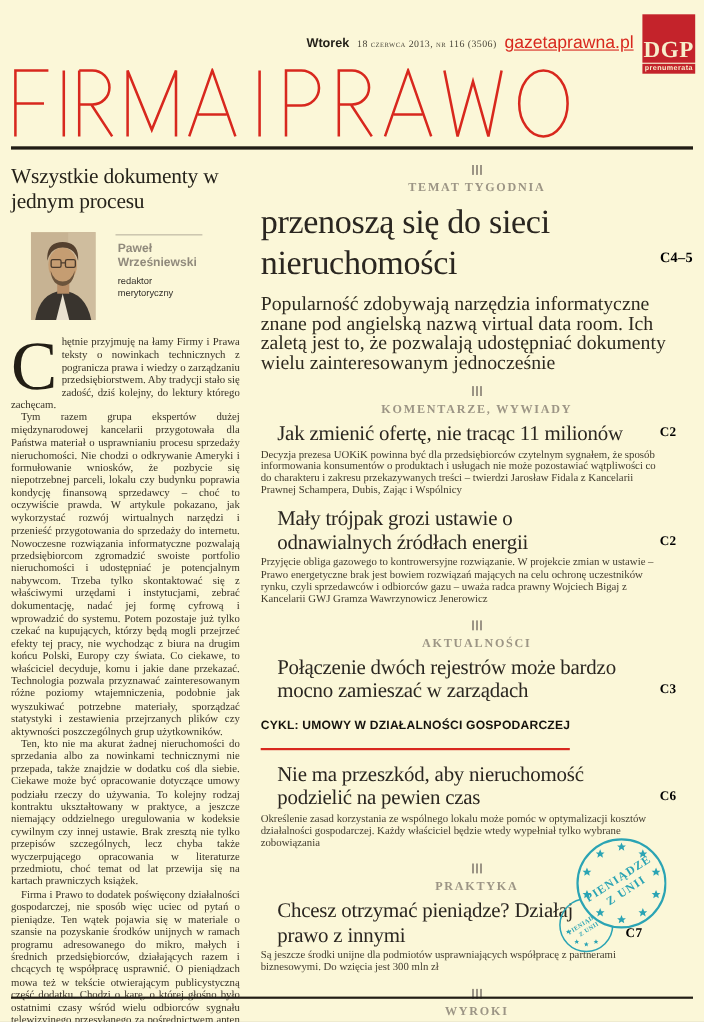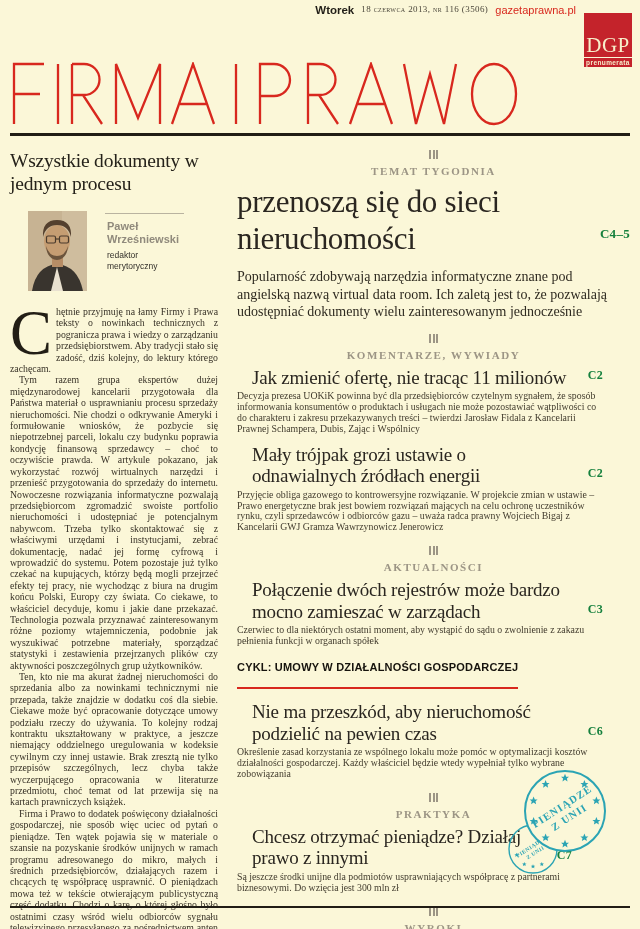--- a/index.html
+++ b/index.html
@@ -6,26 +6,26 @@
     --bg:#fbf7d8; --red:#d8281e; --logo_red:#c4232b; --teal:#2ba4b4;
     --ink:#2a2620; --label:#9c9585; --rule:#211d15;
   }
   html,body{margin:0;padding:0;background:#888;}
   .page{
     position:relative;width:640px;height:929px;margin:0 auto;
     background:var(--bg);overflow:hidden;
     font-family:"Liberation Serif","DejaVu Serif",serif;color:var(--ink);
   }
   
-  .dateline{position:absolute;top:4px;right:64px;display:flex;align-items:flex-start;gap:7px;white-space:nowrap;}
+  .dateline{position:absolute;top:31px;right:64px;display:flex;align-items:center;gap:7px;white-space:nowrap;}
   .weekday{font-family:"Liberation Sans",sans-serif;font-weight:700;font-size:11.5px;color:#221f18;}
   .issue{font-size:9px;letter-spacing:.4px;color:#4a463a;font-variant:small-caps;}
-  .site{font-family:"Liberation Sans",sans-serif;font-size:11px;color:var(--red);}
+  .site{font-family:"Liberation Sans",sans-serif;font-size:16px;color:var(--red);text-decoration:underline;}
   .logo{position:absolute;top:13px;right:8px;width:48px;text-align:center;}
-  .logo-box{width:48px;height:44px;background:var(--logo_red);display:flex;align-items:flex-end;justify-content:center;}
+  .logo-box{width:48px;height:44px;background:var(--logo_red);display:flex;align-items:flex-end;justify-content:center;font-weight:bold;}
   .logo-box span{color:#f7eecb;font-size:21px;line-height:23px;letter-spacing:.5px;font-family:"Liberation Serif",serif;}
   .logo-sub{margin-top:1px;background:var(--logo_red);color:#f7eecb;font-family:"Liberation Sans",sans-serif;
     font-weight:700;font-size:6.5px;line-height:9px;letter-spacing:.4px;}
   .masthead{position:absolute;left:12px;top:62px;width:520px;height:66px;}
   .masthead svg{display:block;}
   .masthead-rule{position:absolute;left:10px;right:10px;top:133px;height:3px;background:var(--rule);}
   
   .left-col{position:absolute;left:10px;top:148px;width:208px;}
   .ed-heading{margin:2px 0 0;font-size:19.5px;line-height:22.5px;font-weight:400;color:#25221a;width:190px;letter-spacing:-.2px;}
   .author{position:relative;height:88px;margin-top:15px;}
@@ -43,27 +43,27 @@
   
   .right-col{position:absolute;left:237px;top:148px;width:393px;}
   .seclabel{display:flex;align-items:center;gap:6px;margin:13px 0 6px;
     font-weight:700;font-size:11px;letter-spacing:1.6px;color:var(--label);text-transform:uppercase;flex-direction:column;}
   .lead .seclabel{margin-top:2px;}
   .grid-icon{display:inline-block;width:10px;height:9px;flex:0 0 auto;
     background:repeating-linear-gradient(90deg,var(--label) 0 2px,transparent 2px 3.5px);}
   .lead h1{position:relative;margin:3px 0 0;font-weight:400;font-size:31px;line-height:37px;
     letter-spacing:-.3px;color:#2a2620;padding-right:44px;}
   .hl{display:block;}
-  .pref{font-weight:700;font-size:12px;color:#15803d;letter-spacing:.3px;}
+  .pref{font-weight:700;font-size:12px;color:#000000;letter-spacing:.3px;}
   .lead .pref{position:absolute;right:0;bottom:5px;font-size:13px;}
-  .standfirst{margin:11px 0 12px;font-size:14px;line-height:17.5px;color:#2e2a20;width:390px;}
+  .standfirst{margin:11px 0 12px;font-size:18px;line-height:17.5px;color:#2e2a20;width:390px;}
   .item h2{position:relative;margin:5px 15px 0;font-weight:400;font-size:19px;line-height:21.5px;
     letter-spacing:-.2px;color:#2a2620;padding-right:42px;}
   .item + .item h2{margin-top:9px;}
-  .item .pref{position:absolute;right:12px;bottom:2px;}
+  .item .pref{position:absolute;right:0;bottom:2px;}
   .teaser{margin:3px 0 0;font-size:9.8px;line-height:10.9px;color:#413b2d;width:360px;}
   .cyk-label{display:inline-block;margin:14px 0 7px;font-family:"Liberation Sans",sans-serif;
     font-weight:700;font-size:11px;letter-spacing:.2px;color:#16130d;
     border-bottom:2.5px solid var(--red);padding-bottom:14px;}
   .praktyka{position:relative;}
   .praktyka h2{width:290px;}
   .stamp{position:absolute;right:24px;top:-28px;pointer-events:none;}
   .verdicts .verdict{position:relative;margin-top:8px;padding-right:36px;}
   .verdict .vtitle{font-size:16px;letter-spacing:-.4px;white-space:nowrap;color:#2a2620;}
   .verdict .pref{position:absolute;right:0;bottom:1px;}
@@ -169,21 +169,20 @@
       </div>
     </section>
 
     <section>
       <div class="seclabel">
         <span class="grid-icon"></span>
         <span>AKTUALNOŚCI</span>
       </div>
       <div class="item">
         <h2><span>Połączenie dwóch rejestrów może bardzo mocno zamieszać w zarządach</span><span class="pref">C3</span></h2>
-        <p class="teaser">Czerwiec to dla niektórych ostatni moment, aby wystąpić do sądu o zwolnienie z zakazu pełnienia funkcji w organach spółek</p>
       </div>
     </section>
 
     <section>
       <span class="cyk-label">CYKL: UMOWY W DZIAŁALNOŚCI GOSPODARCZEJ</span>
       <div class="item">
         <h2><span>Nie ma przeszkód, aby nieruchomość podzielić na pewien czas</span><span class="pref">C6</span></h2>
         <p class="teaser">Określenie zasad korzystania ze wspólnego lokalu może pomóc w optymalizacji kosztów działalności gospodarczej. Każdy właściciel będzie wtedy wypełniał tylko wybrane zobowiązania</p>
       </div>
     </section>

